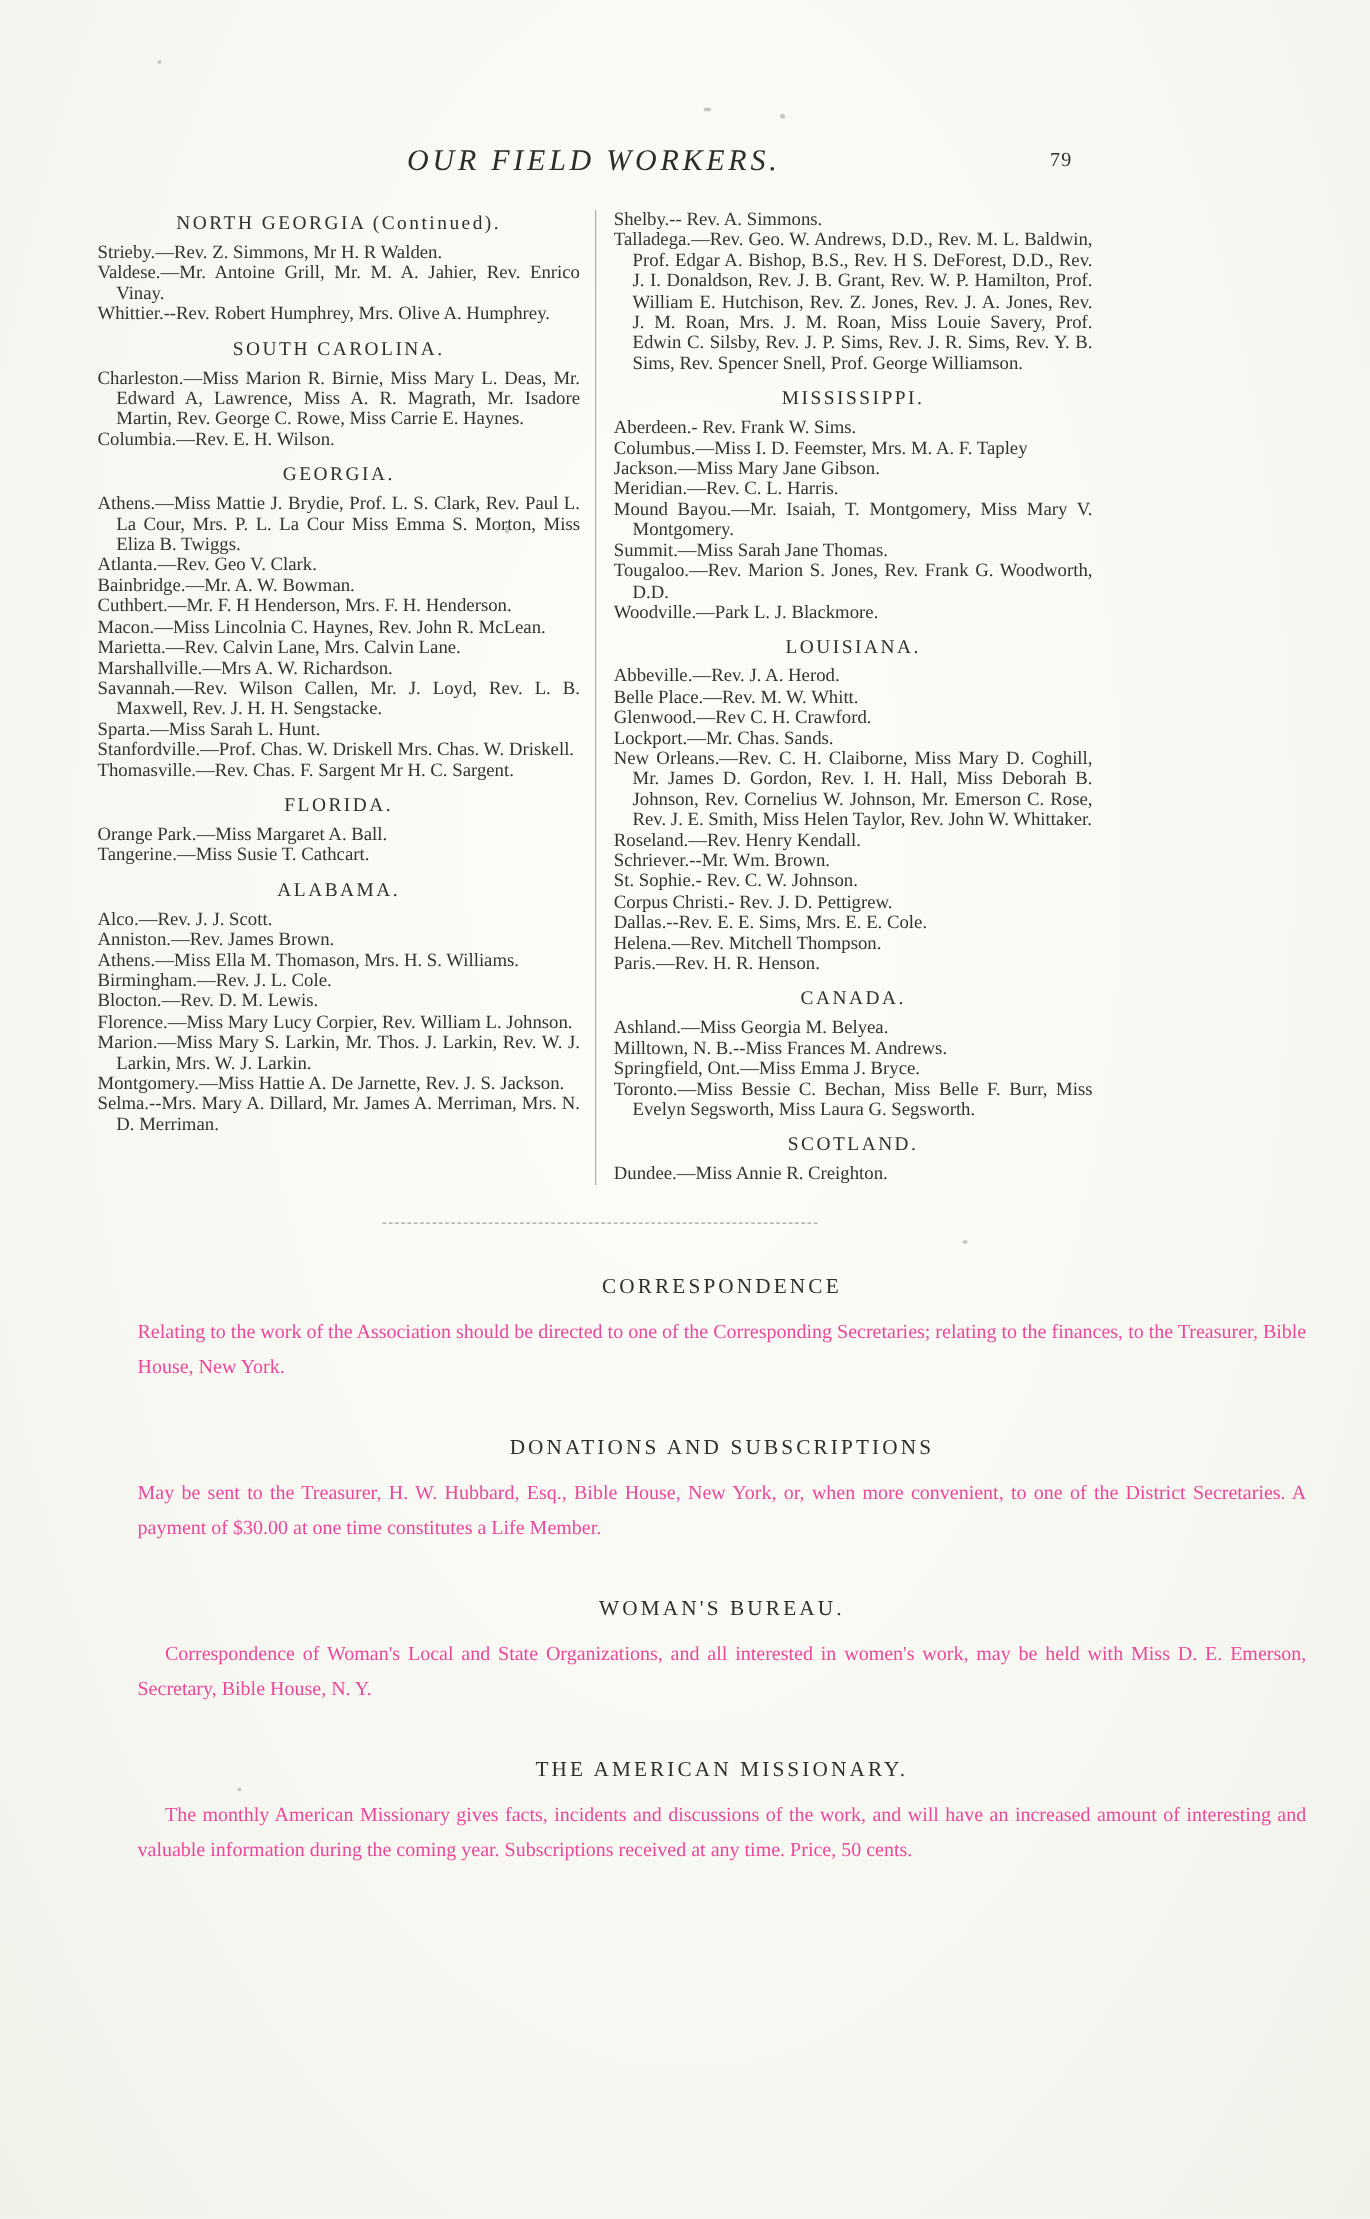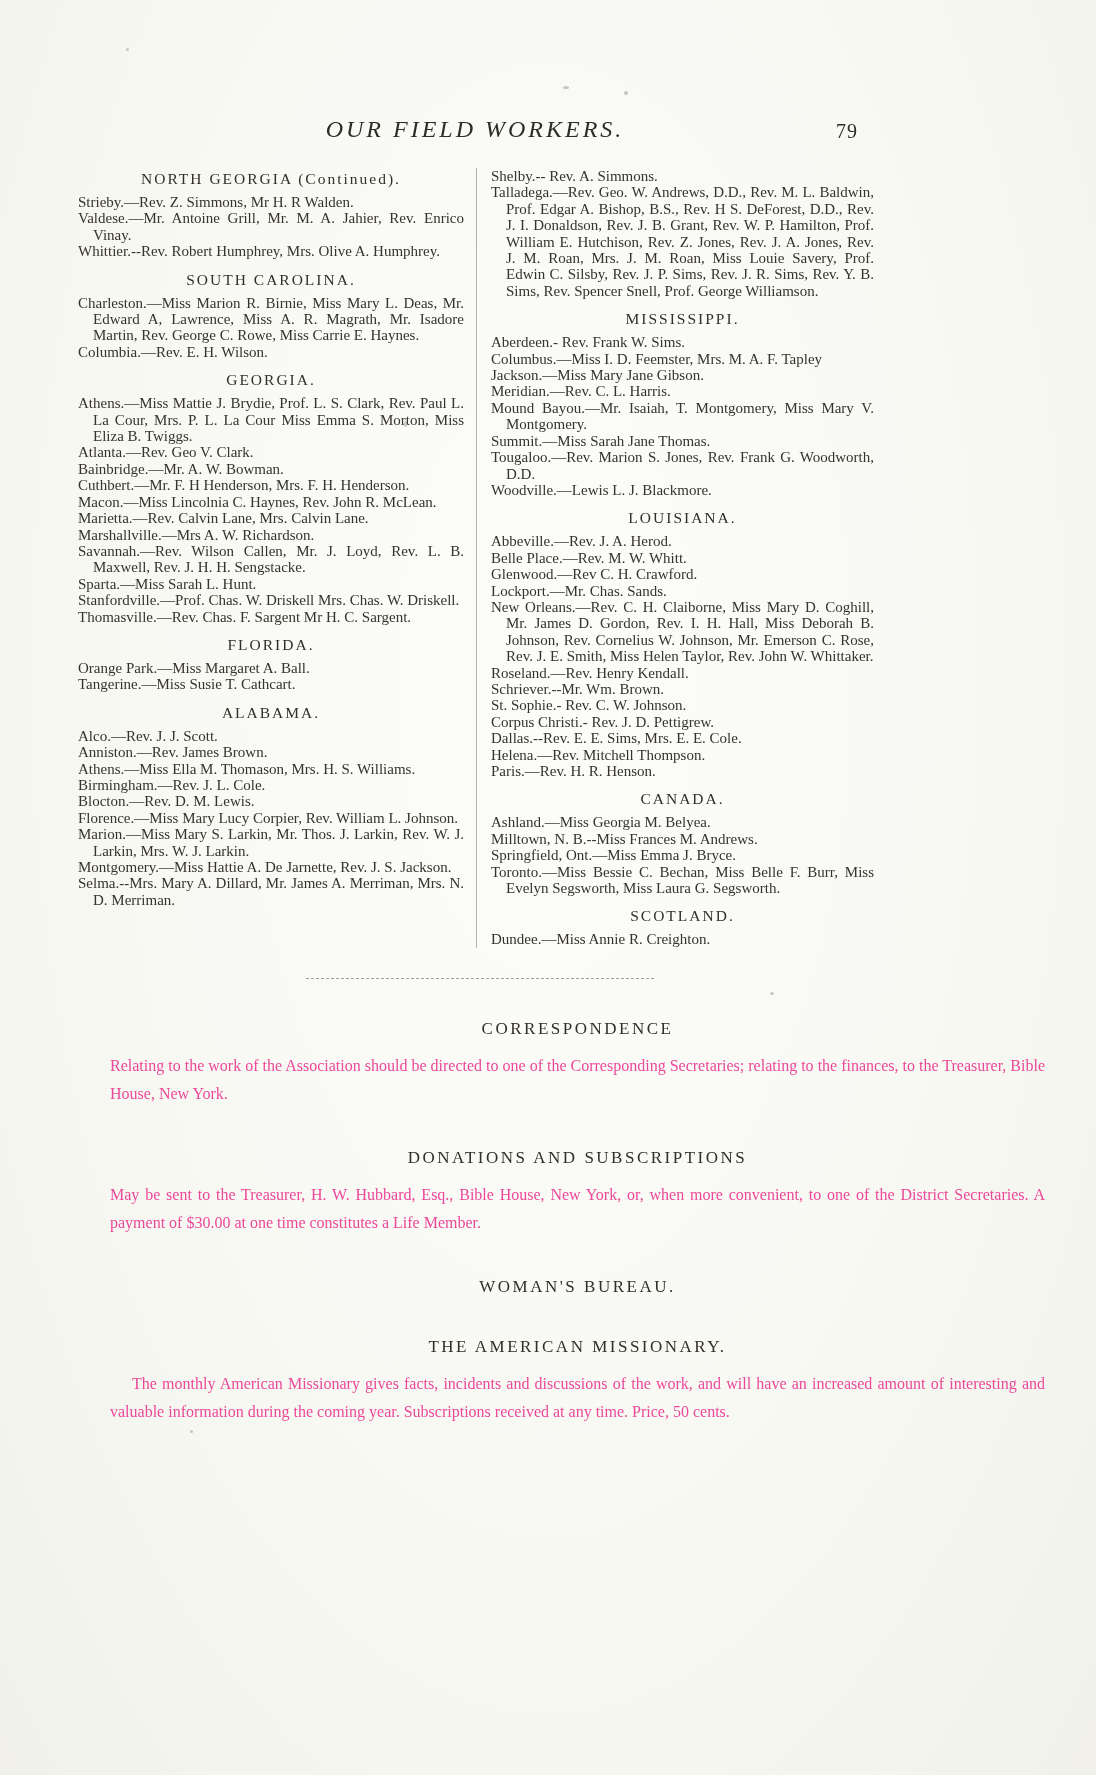--- a/index.html
+++ b/index.html
@@ -21,21 +21,21 @@
     font-style: italic;
     font-size: 24px;
     letter-spacing: 3px;
     color: #2f2c26;
     white-space: nowrap;
   }
   .page-number {
     position: absolute;
     right: 14px;
     top: 4px;
-    font-size: 20px;
+    font-size: 16px;
     letter-spacing: 1px;
     color: #2f2c26;
   }
 
   .columns { display: flex; width: 796px; margin-top: 16px; }
   .col { box-sizing: border-box; }
   .col-left  { width: 398px; padding-right: 12px; }
   .col-right { width: 398px; padding-left: 14px; border-left: 1px solid rgba(92, 89, 80, 0.45); }
 
   .state-heading {
@@ -142,21 +142,21 @@
         <p class="entry">Shelby.-- Rev. A. Simmons.</p>
         <p class="entry">Talladega.—Rev. Geo. W. Andrews, D.D., Rev. M. L. Baldwin, Prof. Edgar A. Bishop, B.S., Rev. H S. DeForest, D.D., Rev. J. I. Donaldson, Rev. J. B. Grant, Rev. W. P. Hamilton, Prof. William E. Hutchison, Rev. Z. Jones, Rev. J. A. Jones, Rev. J. M. Roan, Mrs. J. M. Roan, Miss Louie Savery, Prof. Edwin C. Silsby, Rev. J. P. Sims, Rev. J. R. Sims, Rev. Y. B. Sims, Rev. Spencer Snell, Prof. George Williamson.</p>
         <h3 class="state-heading">MISSISSIPPI.</h3>
         <p class="entry">Aberdeen.- Rev. Frank W. Sims.</p>
         <p class="entry">Columbus.—Miss I. D. Feemster, Mrs. M. A. F. Tapley</p>
         <p class="entry">Jackson.—Miss Mary Jane Gibson.</p>
         <p class="entry">Meridian.—Rev. C. L. Harris.</p>
         <p class="entry">Mound Bayou.—Mr. Isaiah, T. Montgomery, Miss Mary V. Montgomery.</p>
         <p class="entry">Summit.—Miss Sarah Jane Thomas.</p>
         <p class="entry">Tougaloo.—Rev. Marion S. Jones, Rev. Frank G. Woodworth, D.D.</p>
-        <p class="entry">Woodville.—Lewis L. J. Blackmore.</p>
+        <p class="entry">Woodville.—Park L. J. Blackmore.</p>
         <h3 class="state-heading">LOUISIANA.</h3>
         <p class="entry">Abbeville.—Rev. J. A. Herod.</p>
         <p class="entry">Belle Place.—Rev. M. W. Whitt.</p>
         <p class="entry">Glenwood.—Rev C. H. Crawford.</p>
         <p class="entry">Lockport.—Mr. Chas. Sands.</p>
         <p class="entry">New Orleans.—Rev. C. H. Claiborne, Miss Mary D. Coghill, Mr. James D. Gordon, Rev. I. H. Hall, Miss Deborah B. Johnson, Rev. Cornelius W. Johnson, Mr. Emerson C. Rose, Rev. J. E. Smith, Miss Helen Taylor, Rev. John W. Whittaker.</p>
         <p class="entry">Roseland.—Rev. Henry Kendall.</p>
         <p class="entry">Schriever.--Mr. Wm. Brown.</p>
         <p class="entry">St. Sophie.- Rev. C. W. Johnson.</p>
         <p class="entry">Corpus Christi.- Rev. J. D. Pettigrew.</p>
@@ -174,20 +174,21 @@
   </div>
 
   <div class="rule-dashed"></div>
 
   <div id="bottom-sections">
       <h2 class="section-heading">CORRESPONDENCE</h2>
       <p class="section-paragraph">Relating to the work of the Association should be directed to one of the Corresponding Secretaries; relating to the finances, to the Treasurer, Bible House, New York.</p>
       <h2 class="section-heading">DONATIONS AND SUBSCRIPTIONS</h2>
       <p class="section-paragraph">May be sent to the Treasurer, H. W. Hubbard, Esq., Bible House, New York, or, when more convenient, to one of the District Secretaries.  A payment of $30.00 at one time constitutes a Life Member.</p>
       <h2 class="section-heading">WOMAN'S BUREAU.</h2>
+      <p class="section-paragraph indent">Correspondence of Woman's Local and State Organizations, and all interested in women's work, may be held with Miss D. E. Emerson, Secretary, Bible House, N. Y.</p>
       <h2 class="section-heading">THE AMERICAN MISSIONARY.</h2>
       <p class="section-paragraph indent">The monthly American Missionary gives facts, incidents and discussions of the work, and will have an increased amount of interesting and valuable information during the coming year.  Subscriptions received at any time.  Price, 50 cents.</p>
     </div>
 
 </div>
 
 <div class="artifact" style="left:563px; top:86px; width:6px; height:3px;"></div>
 <div class="artifact" style="left:624px; top:91px; width:4px; height:4px;"></div>
 <div class="artifact" style="left:404px; top:421px; width:3px; height:6px;"></div>
 <div class="artifact" style="left:770px; top:992px; width:4px; height:3px;"></div>

